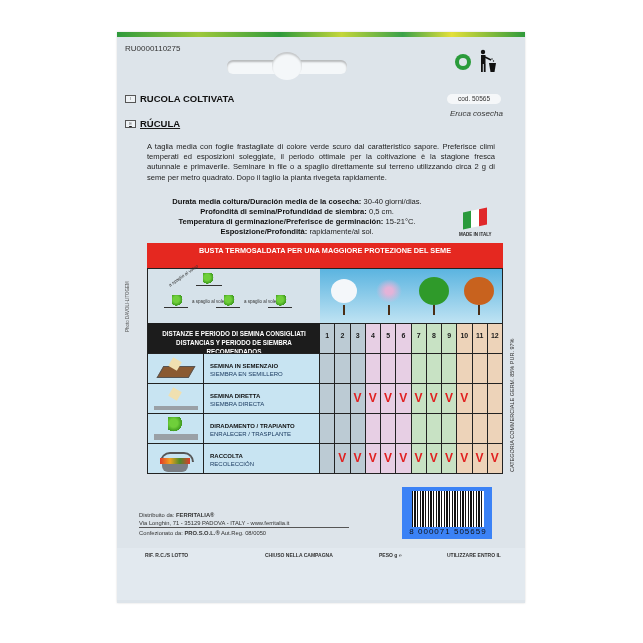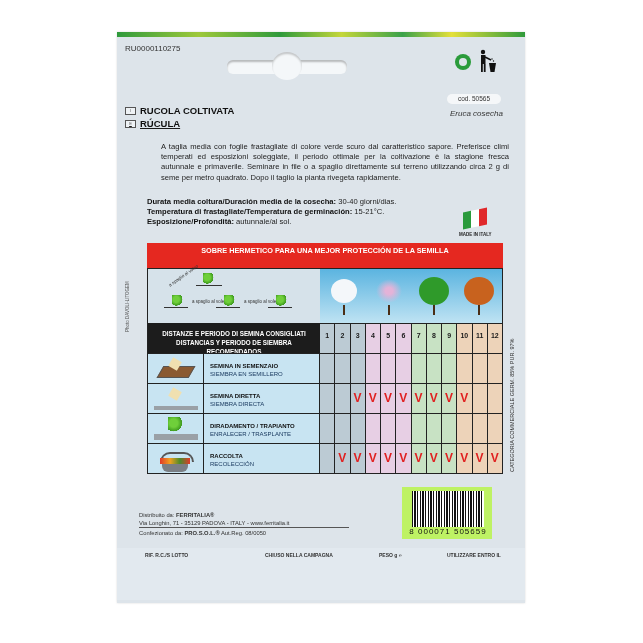--- a/index.html
+++ b/index.html
@@ -11,22 +11,22 @@
   .hanghole .slot { position:absolute; left:0; top:8px; width:120px; height:14px; background:#f4f7f9; border-radius:6px; box-shadow: inset 0 2px 2px rgba(0,0,0,0.25); }
   .hanghole .bump { position:absolute; left:45px; top:0; width:30px; height:28px; background:#f4f7f9; border-radius:50%; box-shadow: inset 0 2px 2px rgba(0,0,0,0.2); }
   .recycle { position:absolute; left:338px; top:22px; width:16px; height:16px; border-radius:50%; background:#2a9b3b; }
   .recycle::after { content:""; position:absolute; left:4px; top:4px; width:8px; height:8px; border-radius:50%; background:#dde4ea; }
   .bin { position:absolute; left:360px; top:17px; width:20px; height:24px; }
   .code-badge { position:absolute; left:330px; top:62px; width:54px; height:10px; background:#f5f7f9; border-radius:5px; font-size:6.5px; color:#333; text-align:center; line-height:10px; }
   .latin { position:absolute; left:333px; top:77px; font-size:8px; font-style:italic; color:#333; }
   .lang-row { position:absolute; left:8px; display:flex; align-items:center; gap:4px; }
   .lang-box { width:9px; height:6px; border:1px solid #555; font-size:4px; line-height:6px; text-align:center; color:#555; background:#eef2f5; }
   .lang-name { font-size:9.5px; font-weight:bold; color:#111; }
-  .desc { position:absolute; left:44px; top:110px; width:348px; font-size:7.6px; line-height:10.2px; color:#222; text-align:justify; }
-  .specs { position:absolute; left:30px; top:165px; width:300px; font-size:7.6px; line-height:10px; color:#222; }
+  .desc { position:absolute; left:30px; top:110px; width:348px; font-size:7.6px; line-height:10.2px; color:#222; text-align:justify; }
+  .specs { position:absolute; left:30px; top:165px; width:300px; font-size:7.6px; line-height:10px; color:#222;text-align:center; }
   .specs b { color:#111; }
   .flag { position:absolute; left:346px; top:178px; width:24px; height:17px; display:flex; transform:skewY(-12deg); }
   .flag span { flex:1; }
   .made { position:absolute; left:342px; top:200px; font-size:4.5px; font-weight:bold; color:#222; }
   .redbanner { position:absolute; left:30px; top:211px; width:356px; height:25px; background:#e52820; color:#fff; font-size:7.3px; font-weight:bold; text-align:center; line-height:11px; padding-top:2px; box-sizing:border-box; }
   .photo-credit { position:absolute; left:8px; top:240px; writing-mode:vertical-rl; transform:rotate(180deg); font-size:4.5px; color:#555; height:60px; }
   .table { position:absolute; left:30px; top:236px; width:356px; height:206px; border:1px solid #222; box-sizing:border-box; }
   .hdr-illus { position:absolute; left:0; top:0; width:172px; height:64px; background:#d6e2ea; border-right:1px solid #222; }
   .hdr-dark { position:absolute; left:0; top:54px; width:172px; height:30px; background:#1c1c1c; color:#fff; font-size:6.3px; font-weight:bold; text-align:center; line-height:9px; padding-top:6px; box-sizing:border-box; }
   .plant { position:absolute; width:12px; height:11px; background:radial-gradient(circle at 35% 40%, #6fcf3a 0 30%, #3e9b1e 60%, transparent 62%); }
@@ -42,21 +42,21 @@
   .activity .ico { position:absolute; left:0; top:0; width:56px; height:100%; border-right:1px solid #222; box-sizing:border-box; }
   .activity .lbl { position:absolute; left:62px; top:9px; font-size:6px; line-height:7.5px; color:#1a3a60; }
   .activity .lbl b { color:#111; }
   .grid-row { position:absolute; left:172px; width:182px; display:flex; border-top:1px solid #222; box-sizing:border-box; }
   .cell { flex:1; border-right:1px solid #222; color:#e02020; font-size:12px; font-weight:bold; text-align:center; box-sizing:border-box; line-height:28px; }
   .c-w { background:#bccbd4; } .c-s { background:#e7cfe4; } .c-u { background:#c8e2c4; } .c-a { background:#edd3b9; }
   .cat-text { position:absolute; left:392px; top:290px; writing-mode:vertical-rl; transform:rotate(180deg); font-size:5.5px; color:#333; height:150px; }
   .distrib { position:absolute; left:22px; top:480px; font-size:5.8px; line-height:7.5px; color:#333; }
   .distrib-line { position:absolute; left:22px; top:495px; width:210px; height:1px; background:#555; }
   .conf { position:absolute; left:22px; top:498px; font-size:5.8px; color:#333; }
-  .barcode { position:absolute; left:285px; top:455px; width:90px; height:52px; background:#bef264; }
+  .barcode { position:absolute; left:285px; top:455px; width:90px; height:52px; background:#3b82f6; }
   .bars { position:absolute; left:10px; top:4px; width:72px; height:36px; background:repeating-linear-gradient(90deg,#111 0 1px,#fff 1px 2px,#111 2px 4px,#fff 4px 5px,#111 5px 6px,#fff 6px 8px); }
   .barnum { position:absolute; left:4px; top:40px; width:84px; font-size:8px; letter-spacing:1px; color:#111; text-align:center; }
   .footer { position:absolute; left:0; top:516px; width:408px; height:52px; background:#e2e9ef; }
   .foot-item { position:absolute; top:4px; font-size:5px; font-weight:bold; color:#333; }
 </style>
 </head>
 <body>
 
 <div class="packet">
   <div class="topband"></div>
@@ -75,46 +75,47 @@
     <rect x="6.8" y="15" width="1.8" height="8" fill="#111"></rect>
     <line x1="8" y1="8" x2="14" y2="11" stroke="#111" stroke-width="1.5"></line>
     <path d="M12 14 L19 14 L17.5 23 L13.5 23 Z" fill="#111"></path>
     <circle cx="15" cy="10" r="0.7" fill="#111"></circle>
       <circle cx="16.5" cy="12" r="0.7" fill="#111"></circle>
   </svg>
 
   <div class="code-badge">cod. 50565</div>
   <div class="latin">Eruca cosecha</div>
 
-  <div class="lang-row" style="top:73px;">
+  <div class="lang-row" style="top:61px;">
     <span class="lang-box">I</span>
     <span class="lang-name">RUCOLA COLTIVATA</span>
   </div>
   <div class="lang-row" style="top:86px;text-decoration:underline;">
     <span class="lang-box">E</span>
     <span class="lang-name">RÚCULA</span>
   </div>
 
   <div class="desc">A taglia media con foglie frastagliate di colore verde scuro dal caratteristico sapore. Preferisce climi temperati ed esposizioni soleggiate, il periodo ottimale per la coltivazione è la stagione fresca autunnale e primaverile. Seminare in file o a spaglio direttamente sul terreno utilizzando circa 2 g di seme per metro quadrato. Dopo il taglio la pianta rivegeta rapidamente.</div>
 
   <div class="specs">
     <div><b>Durata media coltura/Duración media de la cosecha:</b> <span>30-40 giorni/dias.</span></div>
-    <div><b>Temperatura di frastagliate/Temperatura de germinación:</b> <span>15-21°C.</span></div>
-    <div><b>Esposizione/Profondità:</b> <span>autunnale/al sol.</span></div>
+    <div><b>Profondità di semina/Profundidad de siembra:</b> <span>0,5 cm.</span></div>
+    <div><b>Temperatura di germinazione/Preferisce de germinación:</b> <span>15-21°C.</span></div>
+    <div><b>Esposizione/Profondità:</b> <span>rapidamente/al sol.</span></div>
   </div>
 
   <div class="flag">
     <span style="background:#2a9a3c"></span>
       <span style="background:#ffffff"></span>
       <span style="background:#e0282a"></span>
   </div>
   <div class="made">MADE IN ITALY</div>
 
   <div class="redbanner">
-    <div>SOBRE HERMETICO PARA UNA MEJOR PROTECCIÓN DE LA SEMILLA</div>
+    <div>BUSTA TERMOSALDATA PER UNA MAGGIORE PROTEZIONE DEL SEME</div>
   </div>
 
   <div class="photo-credit">Photo DAVOLI-LITOGEM</div>
 
   <div class="table">
     <div class="hdr-illus">
       <div class="sow-label" style="left:18px;top:4px;transform:rotate(-35deg);">a spaglio al voleo</div>
       <div class="plant" style="left:55px;top:4px;"></div>
       <div class="ground" style="left:48px;top:16px;width:26px;"></div>
       <div class="plant" style="left:24px;top:26px;"></div>

